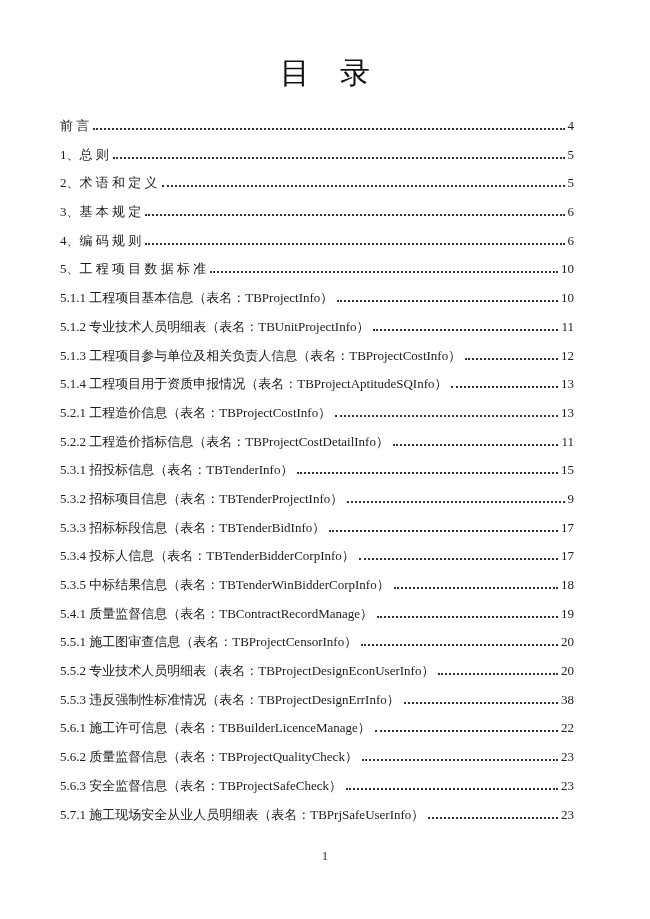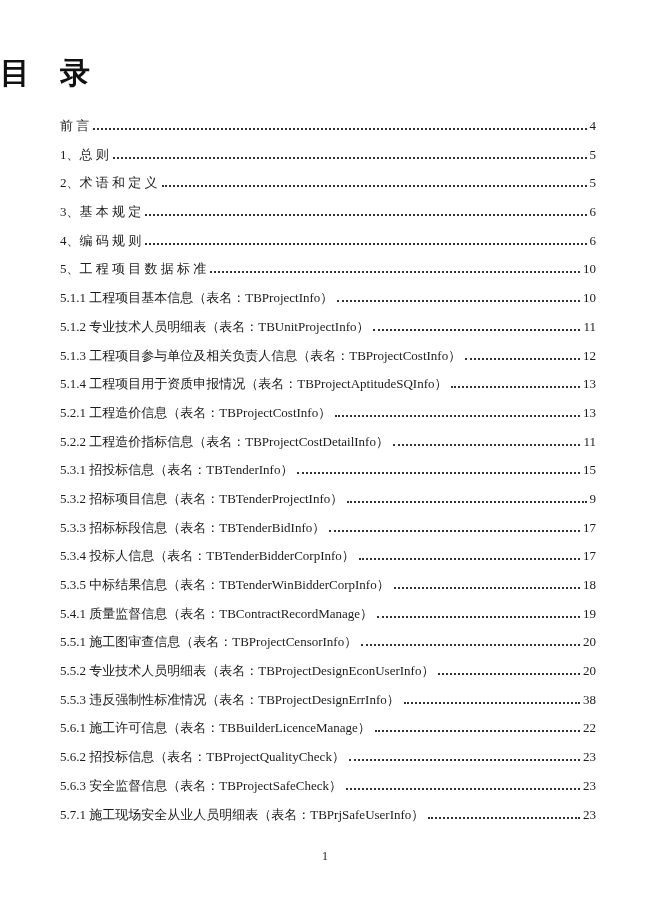--- a/index.html
+++ b/index.html
@@ -14,28 +14,29 @@
     background: #ffffff;
     color: #1c1c1c;
     font-family: "Liberation Serif", "DejaVu Serif", serif;
     overflow: hidden;
     box-sizing: border-box;
   }
   .doc-title {
     margin: 0;
     padding-top: 52px;
     height: 42px;
+    text-align: center;
     font-family: "DejaVu Sans", "Liberation Sans", sans-serif;
-    font-weight: bold;
+    font-weight: normal;
     font-size: 30px;
     line-height: 42px;
     color: #111111;
   }
   .toc {
-    margin: 24px 54px 0 60px;
+    margin: 24px 76px 0 60px;
   }
   .toc-row {
     display: flex;
     align-items: baseline;
     height: 28.7px;
     font-size: 13px;
     line-height: 16px;
     white-space: nowrap;
   }
   .toc-label {
@@ -194,21 +195,21 @@
     <span class="toc-page">38</span>
   </div>
 
   <div class="toc-row">
     <span class="toc-label">5.6.1 施工许可信息（表名：TBBuilderLicenceManage）</span>
     <span class="toc-leader"></span>
     <span class="toc-page">22</span>
   </div>
 
   <div class="toc-row">
-    <span class="toc-label">5.6.2 招投标信息（表名：TBProjectQualityCheck）</span>
+    <span class="toc-label">5.6.2 质量监督信息（表名：TBProjectQualityCheck）</span>
     <span class="toc-leader"></span>
     <span class="toc-page">23</span>
   </div>
 
   <div class="toc-row">
     <span class="toc-label">5.6.3 安全监督信息（表名：TBProjectSafeCheck）</span>
     <span class="toc-leader"></span>
     <span class="toc-page">23</span>
   </div>
 

